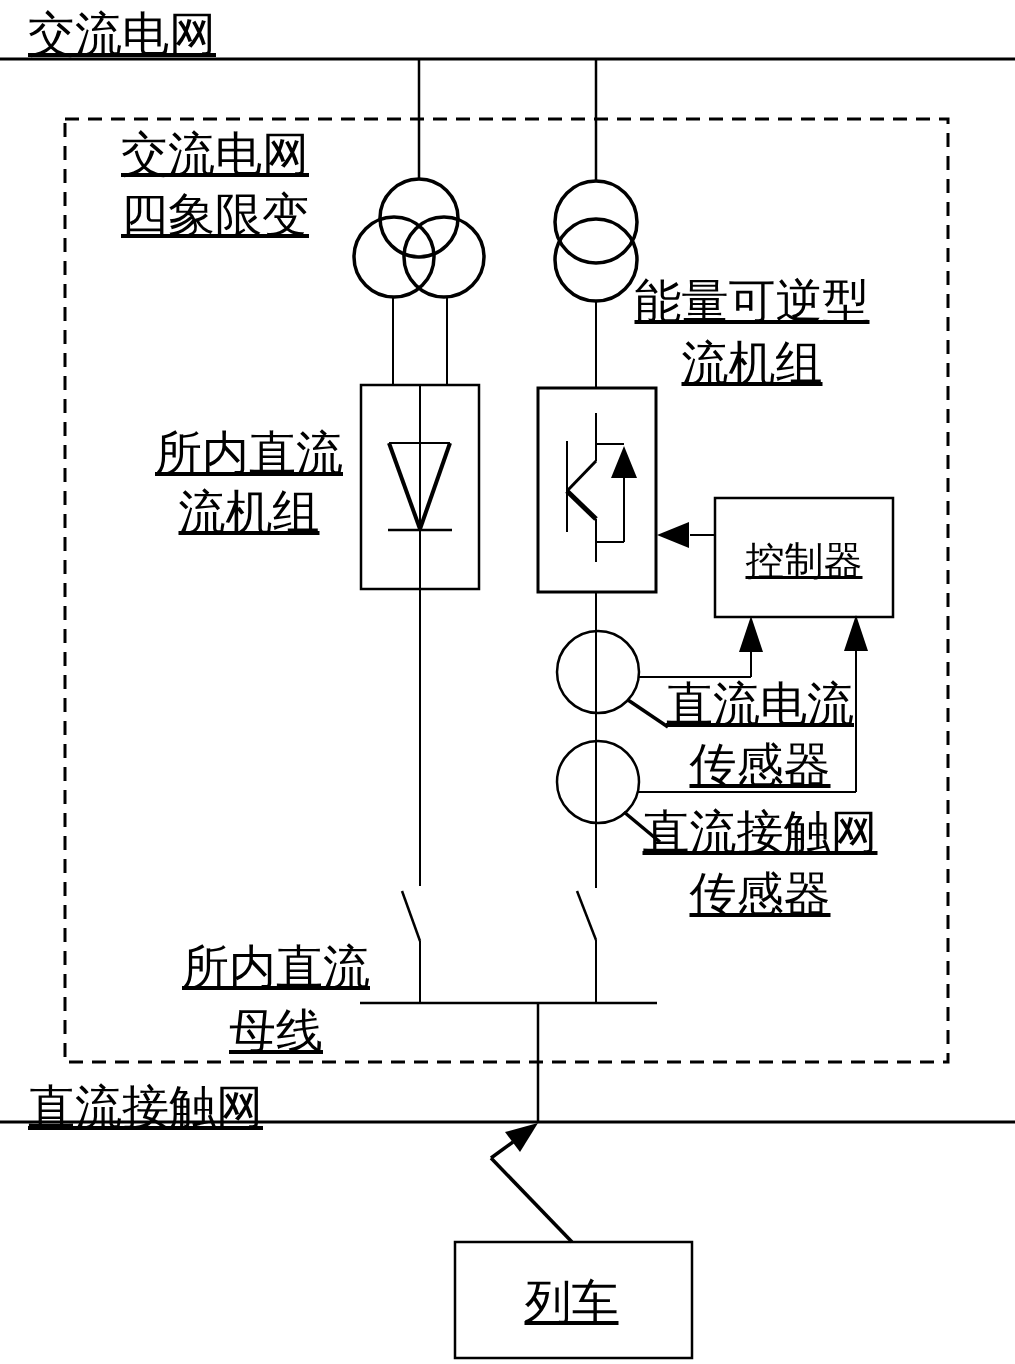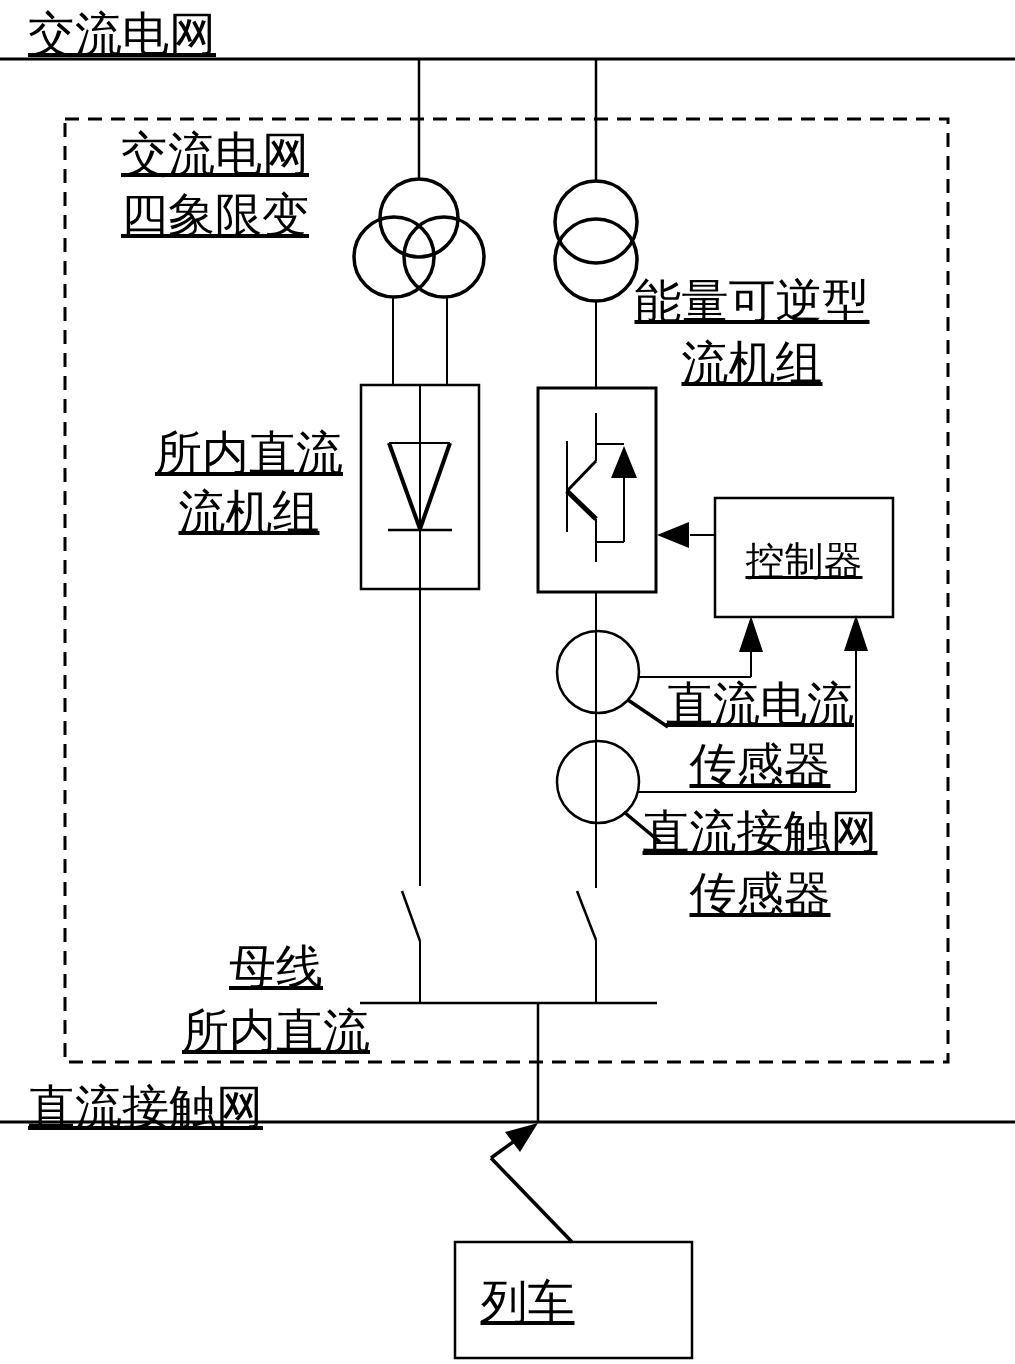--- a/index.html
+++ b/index.html
@@ -152,21 +152,21 @@
     <span class="ln">直流电流</span>
     <span class="ln">传感器</span>
   </div>
 
   <div class="lbl c" style="left:630px; top:801px; width:260px; line-height:62px;">
     <span class="ln">直流接触网</span>
     <span class="ln">传感器</span>
   </div>
 
   <div class="lbl c" style="left:146px; top:935px; width:260px; line-height:64px;">
+    <span class="ln">所内直流</span>
     <span class="ln">母线</span>
-    <span class="ln">所内直流</span>
   </div>
 
   <div class="lbl" style="left:28px; top:1077px;">直流接触网</div>
 
-  <div class="lbl c" style="left:434px; top:1272px; width:187px;">列车</div>
+  <div class="lbl c" style="left:478px; top:1272px; width:187px;">列车</div>
 
 </div>
 
 </body></html>

